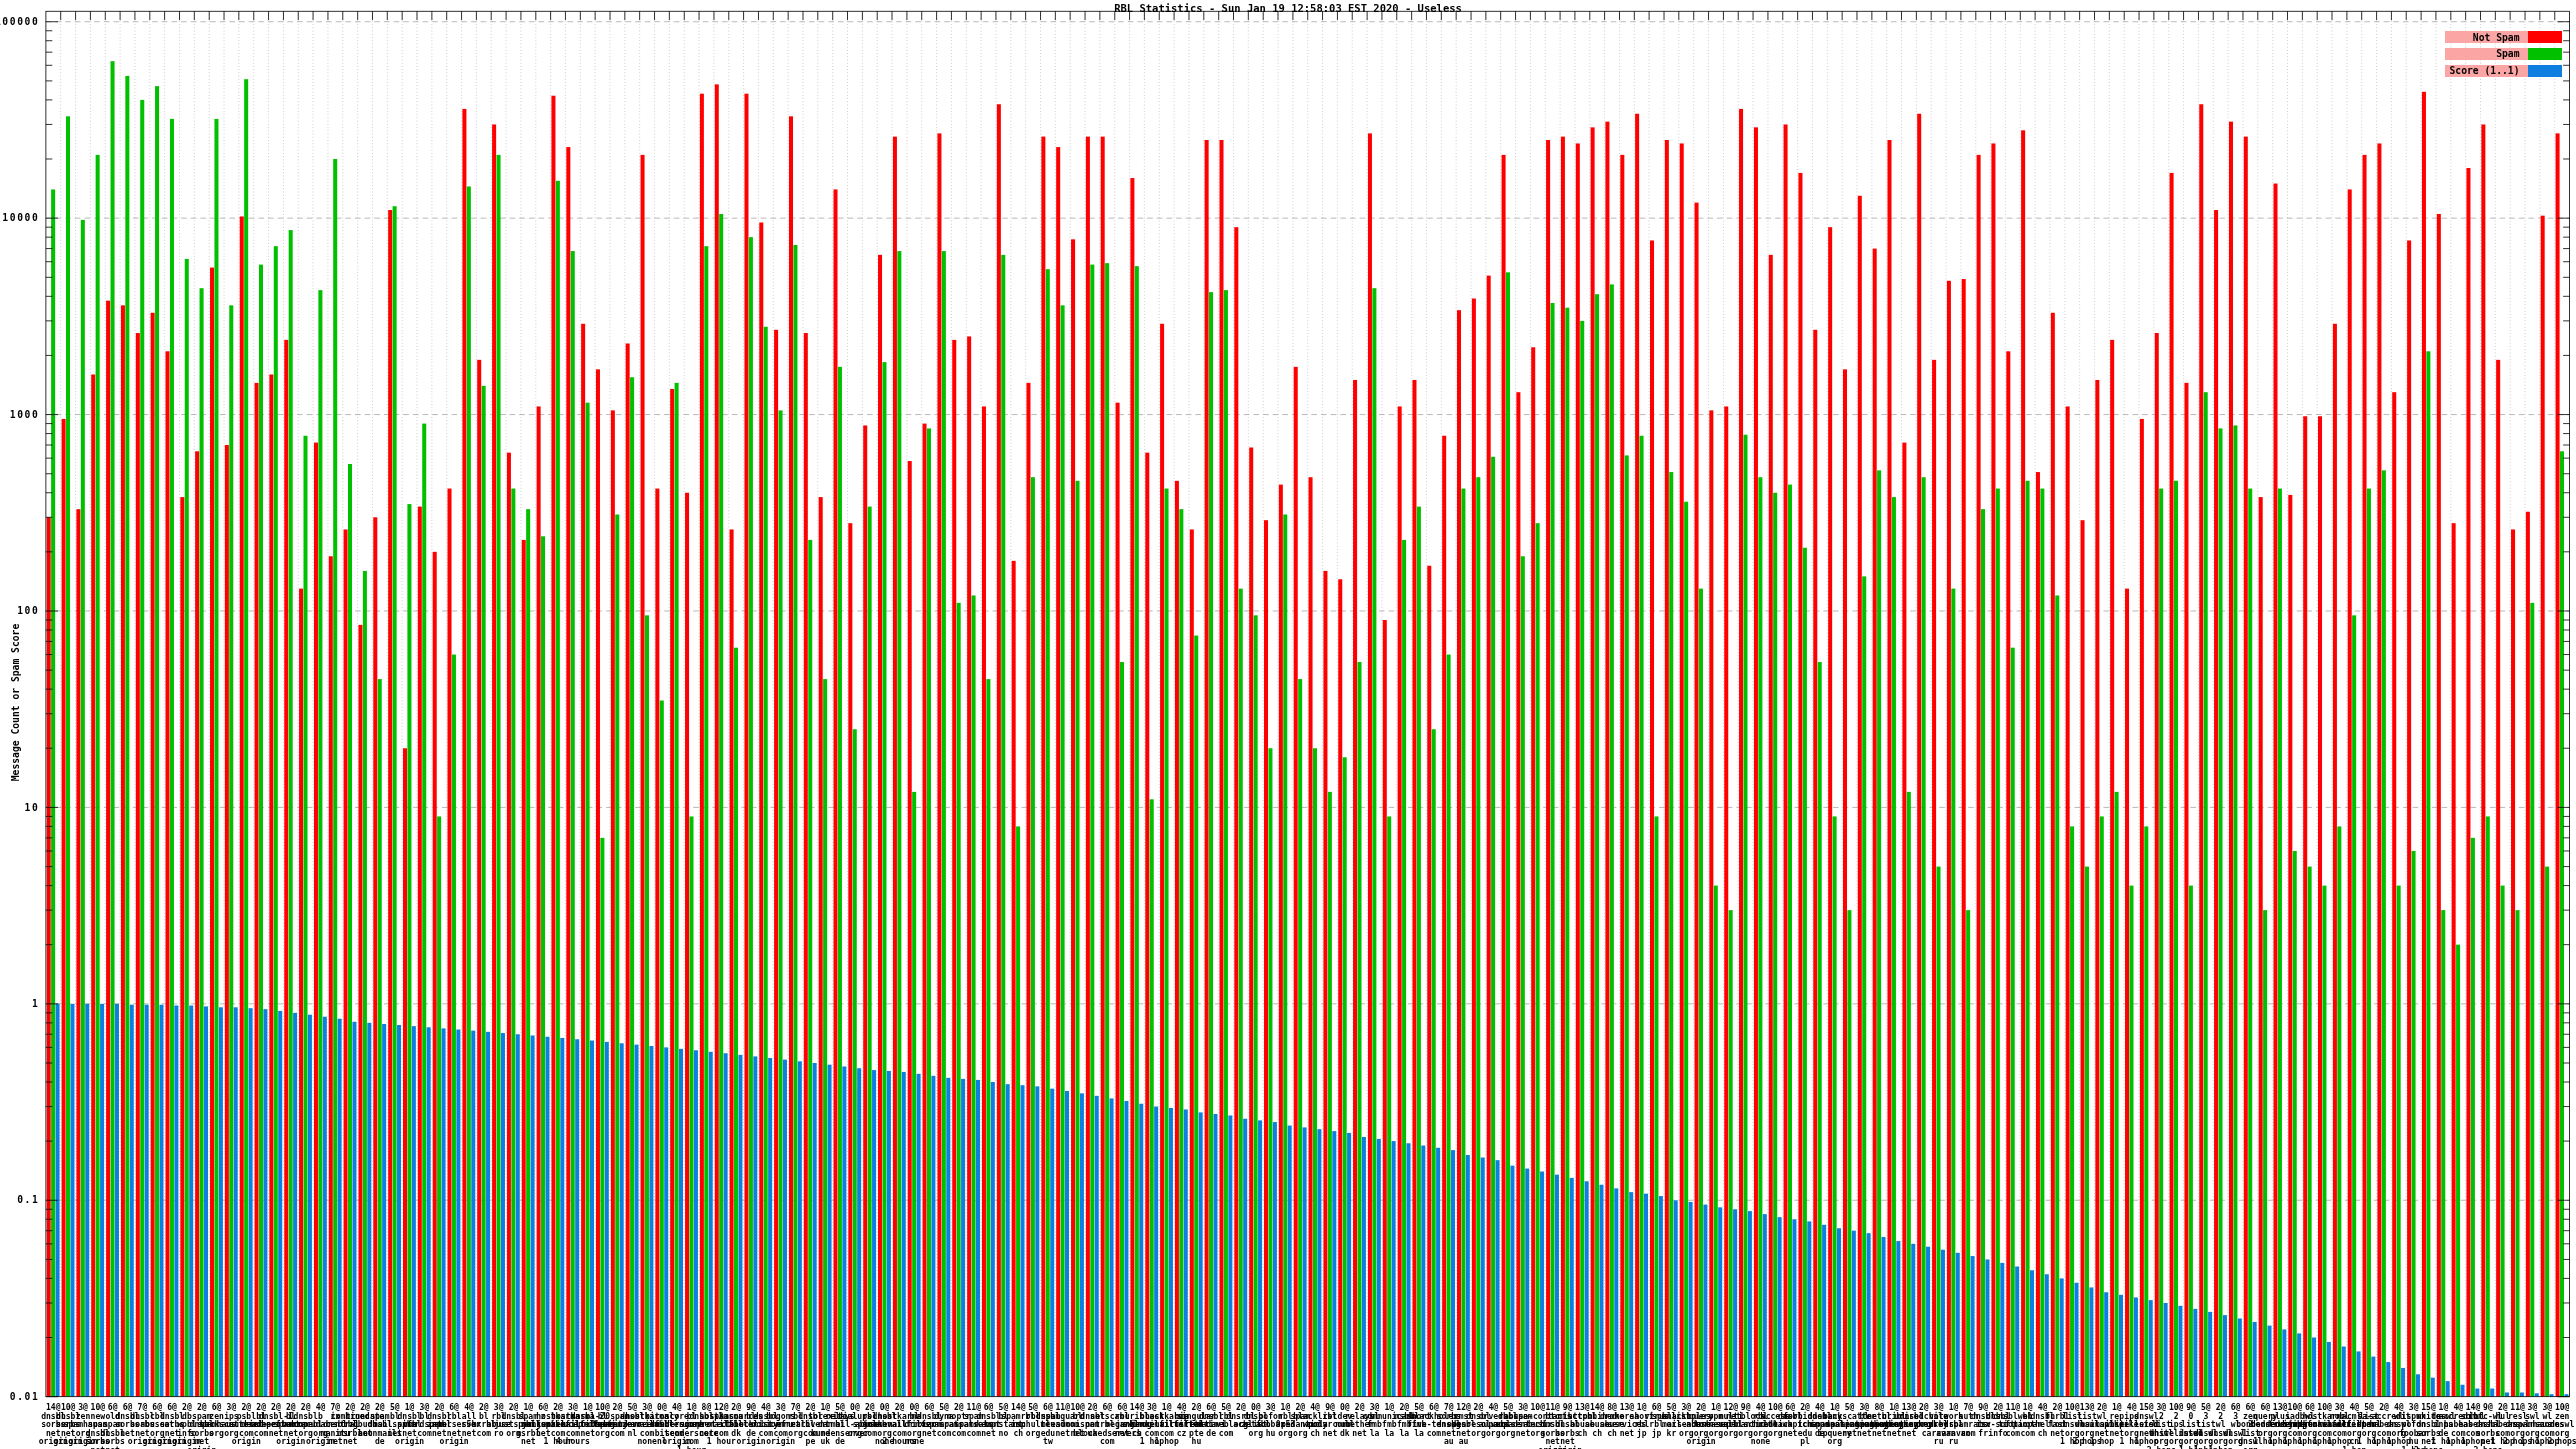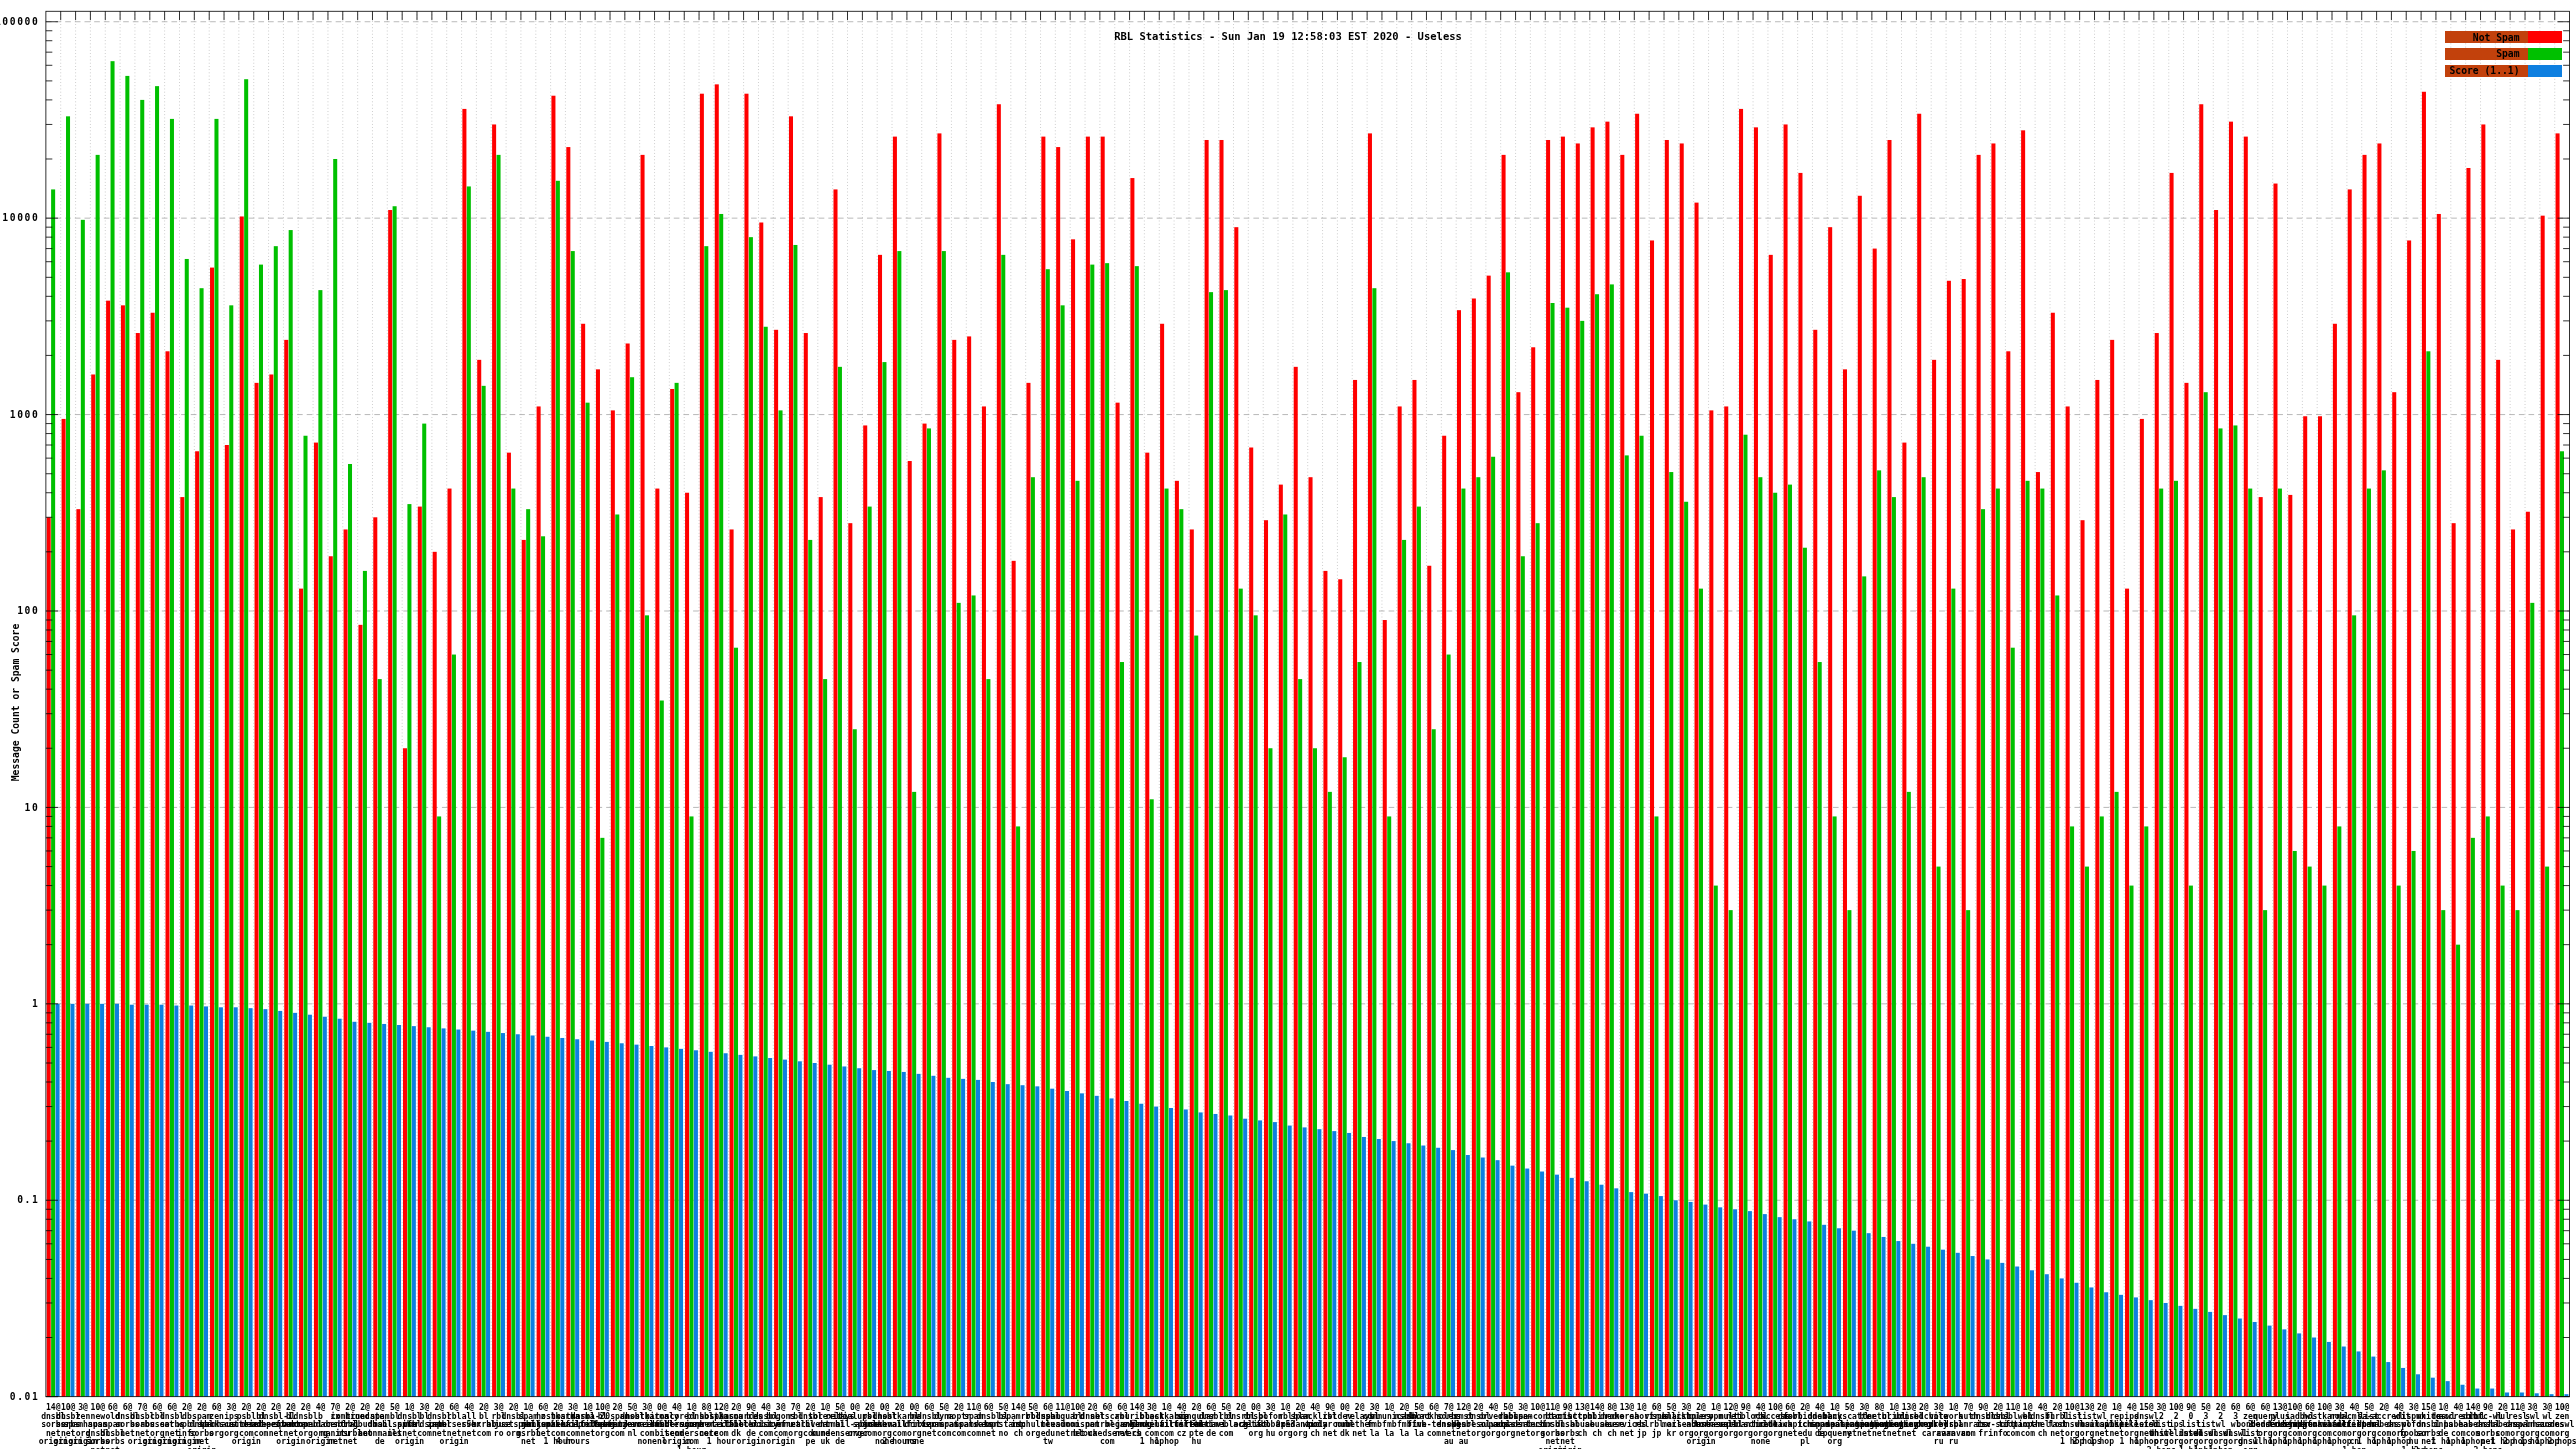--- a/index.html
+++ b/index.html
@@ -4,34 +4,34 @@
 <style>
   html,body{margin:0;padding:0;background:#ffffff;}
   #chart-root{
     position:relative;width:2576px;height:1449px;background:#ffffff;
     font-family:"DejaVu Sans Mono","Liberation Mono",monospace;color:#000;
     overflow:hidden;
   }
   #plot-svg{position:absolute;left:0;top:0;}
   .chart-title{
     position:absolute;top:2.4px;left:0;width:2576px;text-align:center;
-    font-size:10.5px;font-weight:bold;letter-spacing:0px;margin-top:28px;
+    font-size:10.5px;font-weight:bold;letter-spacing:0px;
   }
   .y-label{
     position:absolute;left:-122px;top:697px;width:274px;text-align:center;
     transform:rotate(-90deg);transform-origin:center center;
     font-size:9.7px;font-weight:bold;
   }
   .legend{
     position:absolute;top:31px;right:14.5px;
     display:flex;flex-direction:column;gap:4.8px;z-index:5;
   }
   .legend-row{
     display:flex;align-items:center;justify-content:flex-end;gap:8px;
-    background:#c2410c;padding:0 0 0 4.8px;
+    background:#fca5a5;padding:0 0 0 4.8px;
   }
   .legend-row .lg-label{font-size:9.7px;font-weight:bold;white-space:pre;}
   .legend-row .lg-swatch{width:34px;height:12px;display:inline-block;}
 </style>
 </head>
 <body>
 
 <div id="chart-root">
   <svg id="plot-svg" width="2576" height="1449" viewBox="0 0 3200 1800">
       <line x1="75.4" y1="14" x2="75.4" y2="1735" stroke="#b4b4b4" stroke-width="1" stroke-dasharray="1,3"></line>

